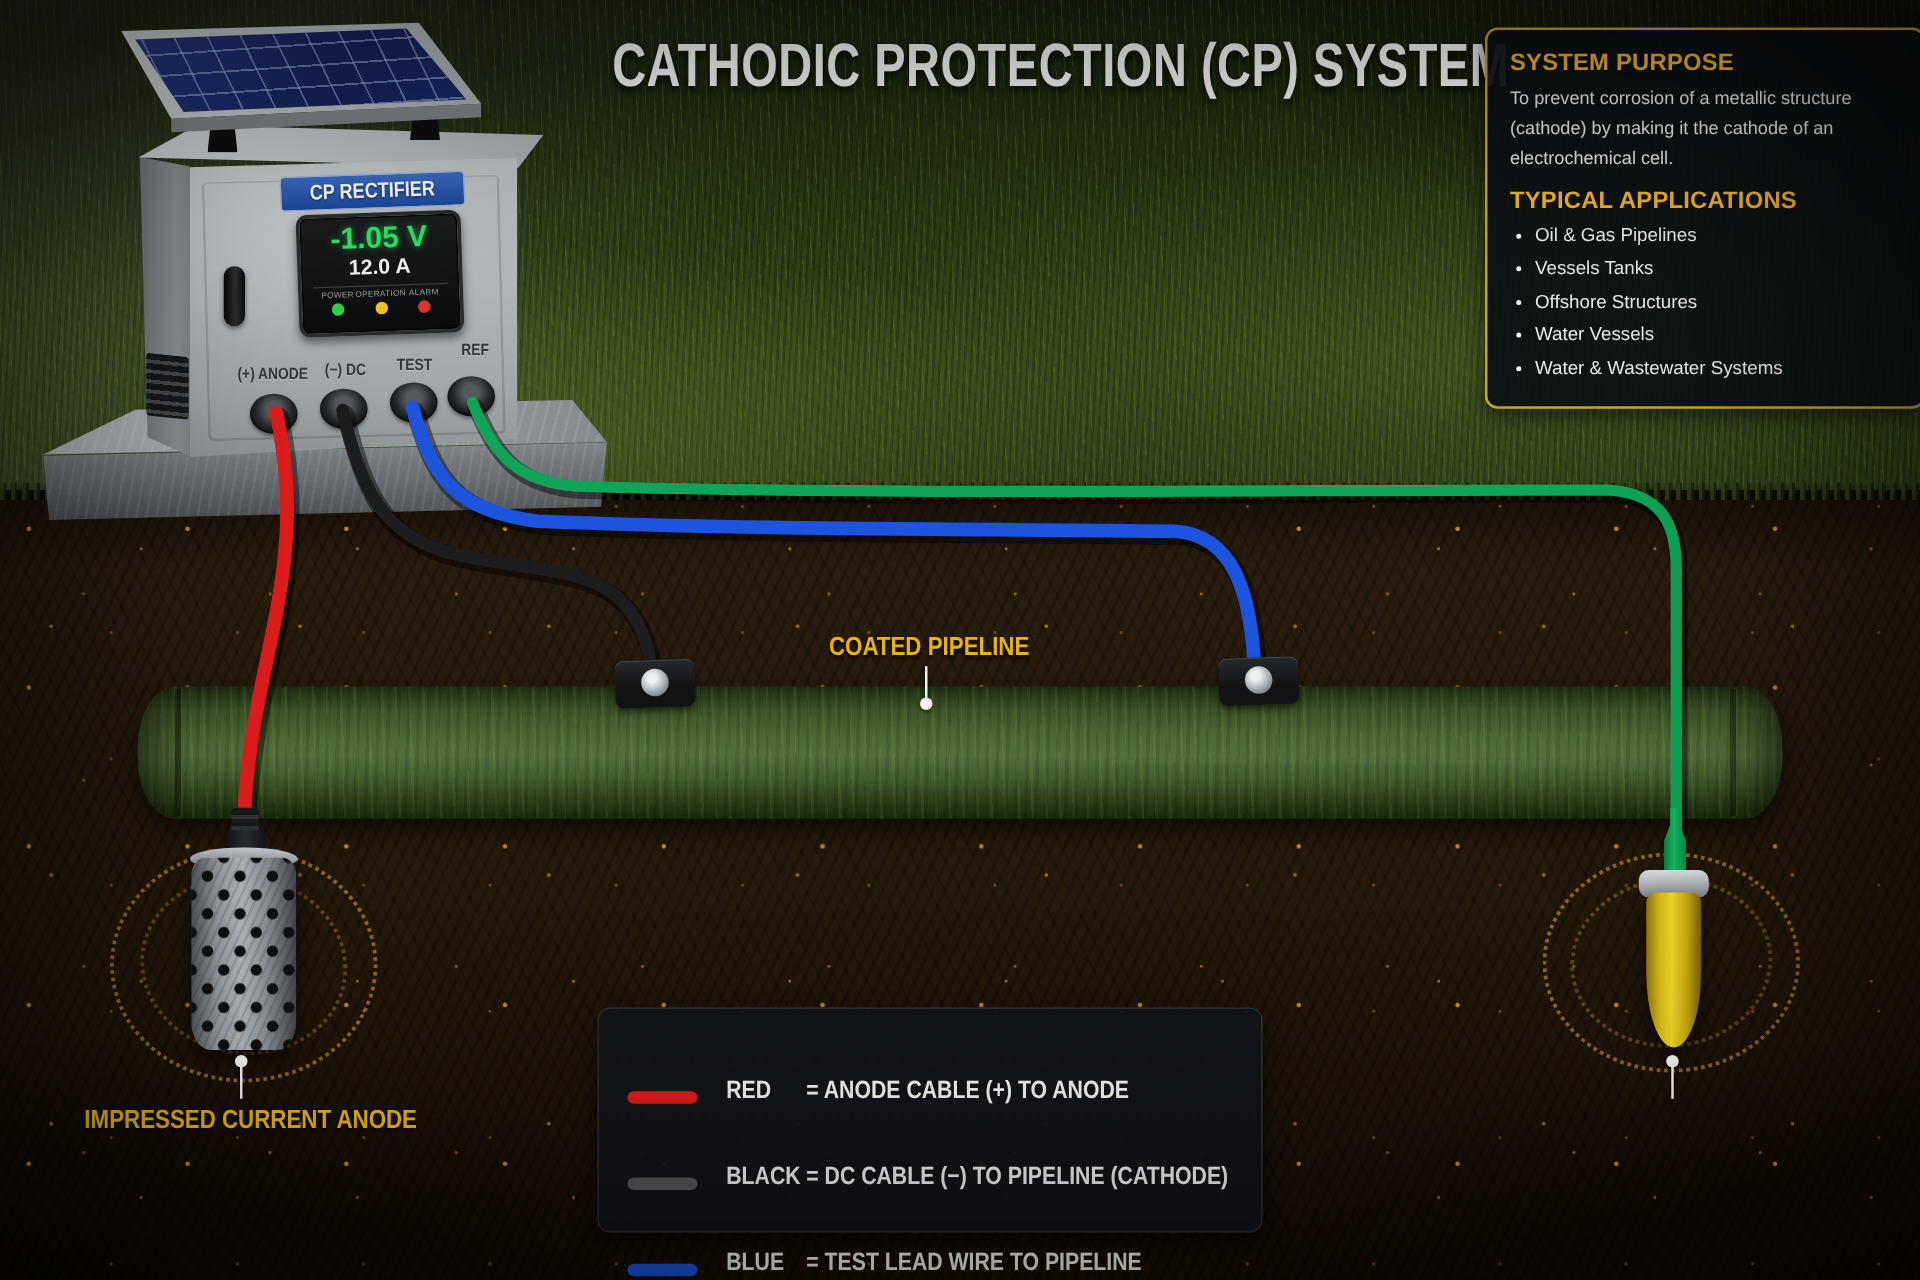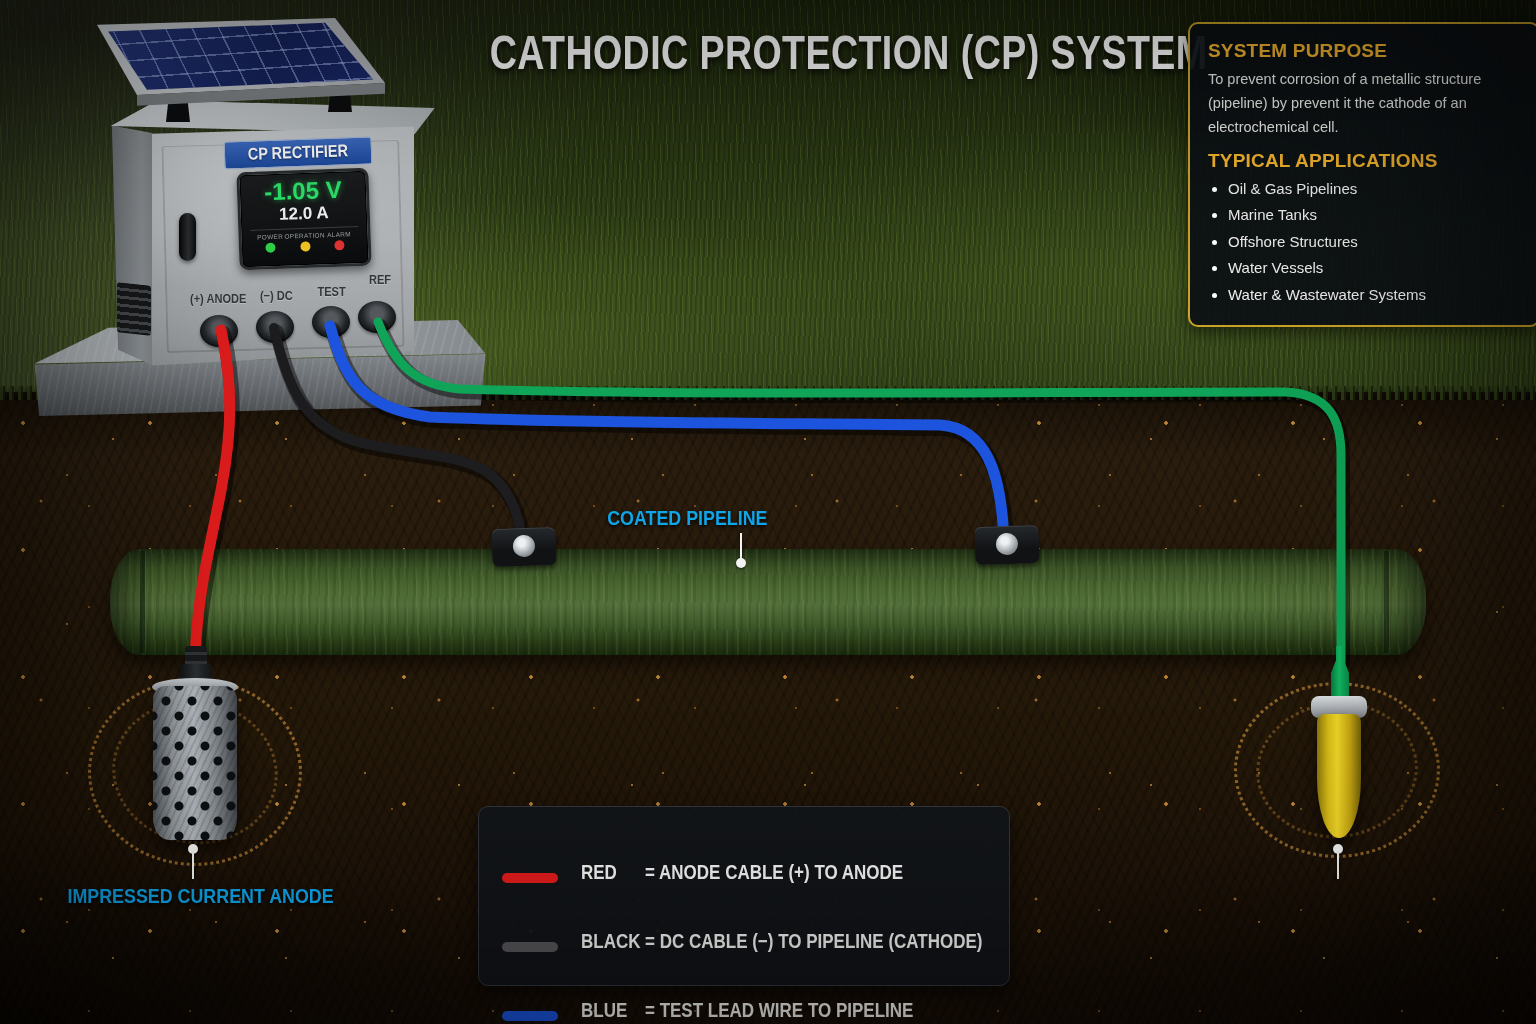--- a/index.html
+++ b/index.html
@@ -151,21 +151,21 @@
     clip-path:polygon(28% 0,72% 0,72% 26%,100% 50%,100% 100%,0 100%,0 50%,28% 26%);
     background:linear-gradient(90deg,#077a3e,#12b863 45%,#0a8a49);}
   .el-cap{left:1311px;top:696px;width:56px;height:22px;border-radius:8px;
     background:linear-gradient(180deg,#dde1e4,#9ea3a7 70%,#80858a);}
   .el-body{left:1317px;top:714px;width:44px;height:124px;
     border-radius:8px 8px 22px 22px/8px 8px 60px 60px;
     background:linear-gradient(90deg,#8a760d,#d9bc16 25%,#f2d829 46%,#c7a711 75%,#74610a);
     box-shadow:0 8px 14px rgba(0,0,0,.55);}
 
   
-  .callout{color:#0ea5e9;font-weight:bold;font-size:21px;text-align:left;
+  .callout{color:#eab308;font-weight:bold;font-size:21px;text-align:center;
     text-shadow:0 2px 4px rgba(0,0,0,.85);}
   .lead-line{width:2px;background:#f3f4f2;box-shadow:0 1px 3px rgba(0,0,0,.6);}
   .lead-dot{width:10px;height:10px;border-radius:50%;background:#f3f4f2;box-shadow:0 1px 3px rgba(0,0,0,.6);}
 
   
   .title{left:400px;top:24px;width:790px;text-align:center;color:#fff;font-weight:bold;
     font-size:47px;letter-spacing:.5px;text-shadow:0 3px 8px rgba(0,0,0,.85);}
   .title .cond{transform:scale(.8,1.04);}
 
   
@@ -302,25 +302,25 @@
 
   <div class="abs lead-dot" style="left:1333px;top:844px;"></div>
   <div class="abs lead-line" style="left:1337px;top:853px;height:26px;"></div>
 
   <div class="abs title">
     <span class="cond">CATHODIC PROTECTION (CP) SYSTEM</span>
   </div>
 
   <div class="abs info">
     <h3>SYSTEM PURPOSE</h3>
-    <p>To prevent corrosion of a metallic structure (pipeline) by prevent it the cathode of an electrochemical cell.</p>
+    <p>To prevent corrosion of a metallic structure (cathode) by making it the cathode of an electrochemical cell.</p>
     <h3>TYPICAL APPLICATIONS</h3>
     <ul>
       <li>Oil &amp; Gas Pipelines</li>
-      <li>Marine Tanks</li>
+      <li>Vessels Tanks</li>
       <li>Offshore Structures</li>
       <li>Water Vessels</li>
       <li>Water &amp; Wastewater Systems</li>
     </ul>
   </div>
 
   <div class="abs legend">
     <div class="lrow">
       <svg class="lswatch" width="58" height="12">
           <rect x="1" y="1" width="56" height="10" rx="5" fill="#e01c1c"></rect>

